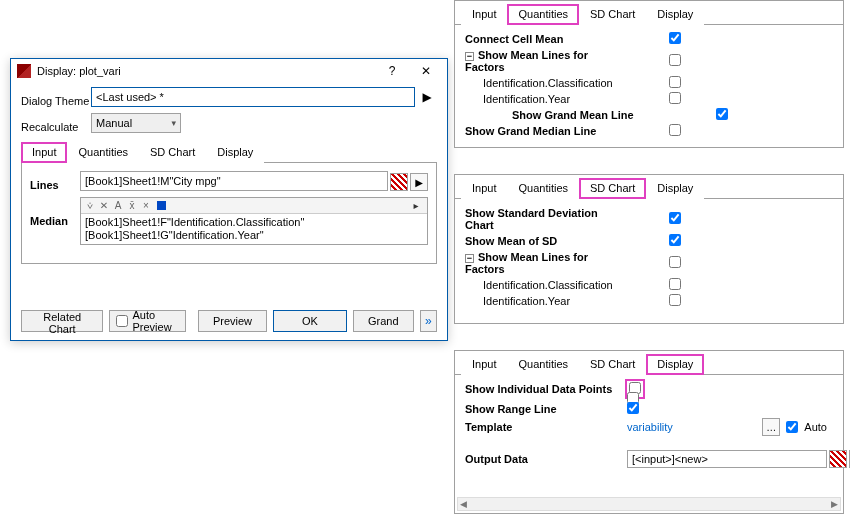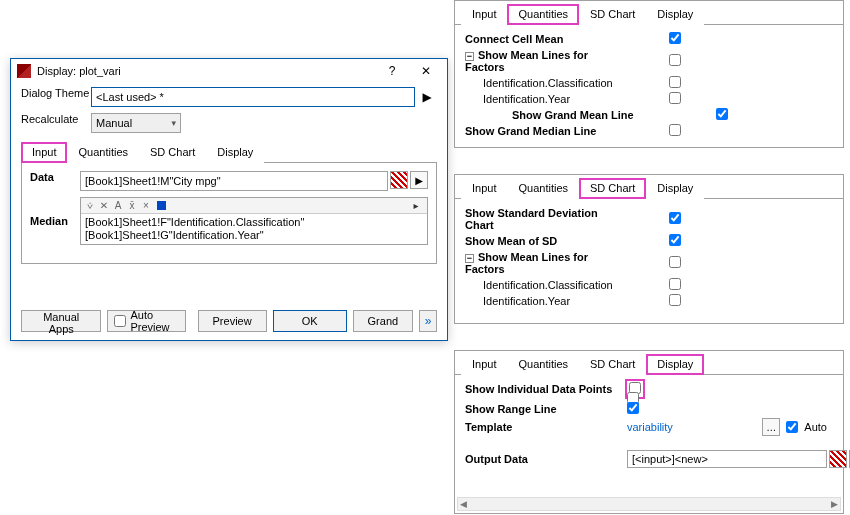--- a/index.html
+++ b/index.html
@@ -35,21 +35,21 @@
     background: linear-gradient(135deg,#8b0000 50%,#b22222 50%);
     margin-right: 6px;
   }
   .titlebar .title { flex: 1; }
   .titlebar .winbtn {
     width: 34px; height: 18px;
     display: flex; align-items: center; justify-content: center;
     font-size: 12px; cursor: default;
   }
   .dlgbody { padding: 4px 10px 0 10px; }
-  .row { display: flex; align-items: flex-start; margin-bottom: 6px; }
+  .row { display: flex; align-items: flex-end; margin-bottom: 6px; }
   .lbl { width: 70px; }
   .lbl-wide { width: 50px; }
   .themeinput {
     flex: 1;
     border: 1px solid #005aa9;
     height: 20px;
     padding: 0 4px;
     font-size: 11px;
   }
   .arrowbtn {
@@ -267,21 +267,21 @@
     </div>
 
     <div class="tabstrip">
       <div class="tab active highlight">Input</div>
       <div class="tab">Quantities</div>
       <div class="tab">SD Chart</div>
       <div class="tab">Display</div>
     </div>
     <div class="tabpanel">
       <div class="row">
-        <div class="lbl-wide" style="font-weight:bold;">Data</div>
+        <div class="lbl-wide" style="font-weight:bold;">Lines</div>
         <input class="datafield" value="[Book1]Sheet1!M&quot;City mpg&quot;" style="">
         <div class="iconbtn select-icon"></div>
         <div class="iconbtn">▶</div>
       </div>
       <div class="row" style="align-items:flex-start;">
         <div class="lbl-wide" style="font-weight:bold;padding-top:18px;">Median</div>
         <div style="flex:1;">
           <div class="factorbox">
             <div class="factortools">
               <span>⩒</span>
@@ -296,21 +296,21 @@
               <div>[Book1]Sheet1!F"Identification.Classification"</div>
               <div>[Book1]Sheet1!G"Identification.Year"</div>
             </div>
           </div>
         </div>
       </div>
     </div>
   </div>
 
   <div class="btnbar">
-    <button class="btn">Manual Apps</button>
+    <button class="btn">Related Chart</button>
     <div class="chkwrap">
       <input type="checkbox" style="">
       <span>Auto Preview</span>
     </div>
     <div style="flex:1"></div>
     <button class="btn">Preview</button>
     <button class="btn primary">OK</button>
     <button class="btn">Grand</button>
     <div class="expandbtn">»</div>
   </div>

